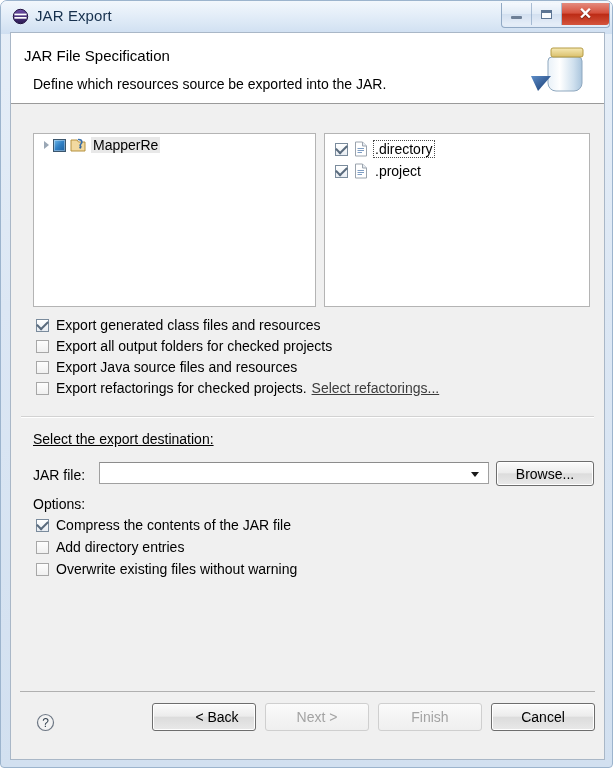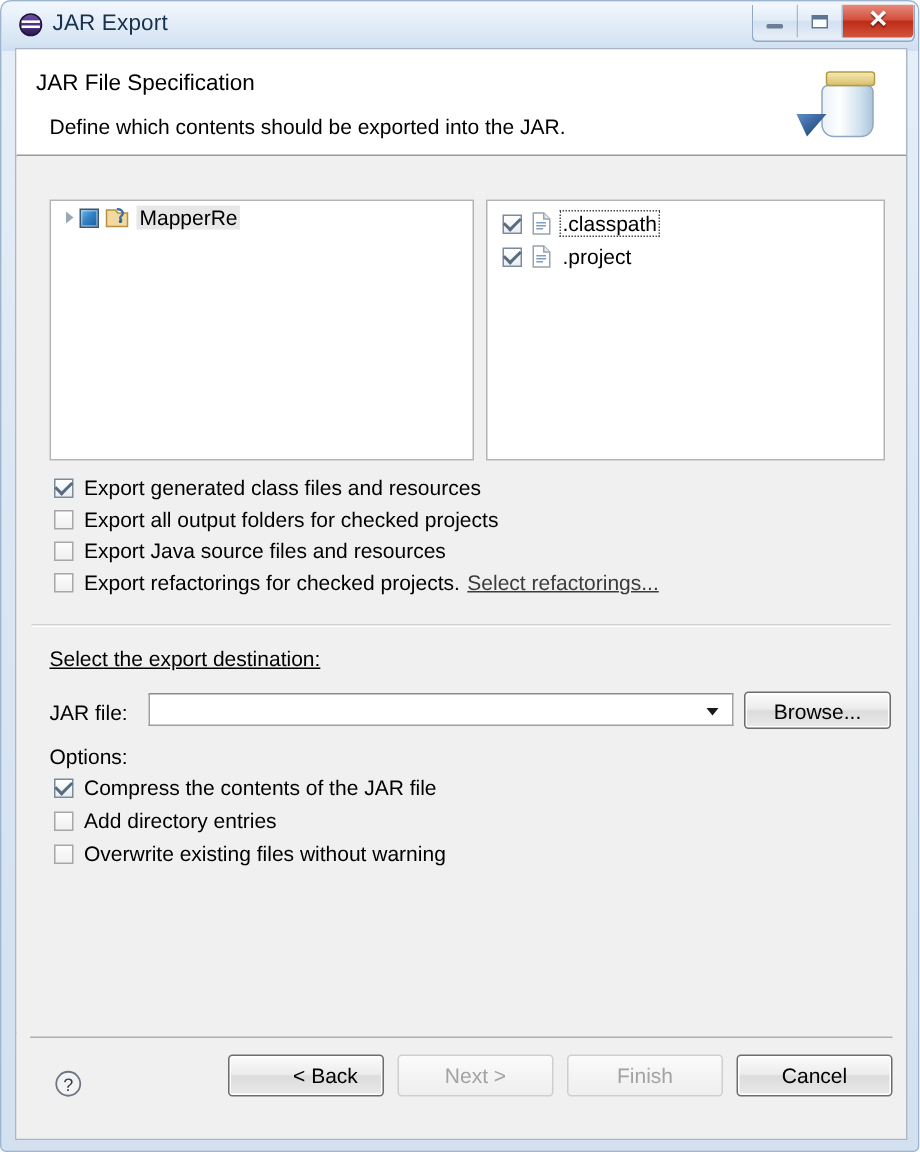--- a/index.html
+++ b/index.html
@@ -309,21 +309,21 @@
       <div class="winbtn close">
         <span class="glyph-x">✕</span>
       </div>
     </div>
   </div>
 
   <div class="client">
 
     <div class="banner">
       <div class="banner-title">JAR File Specification</div>
-      <div class="banner-sub">Define which contents should be exported into the JAR.</div>
+      <div class="banner-sub">Define which resources source be exported into the JAR.</div>
       <span class="banner-icon">
         <svg width="62" height="58" viewBox="0 0 62 58">
           <defs>
             <linearGradient id="jarbody" x1="0" y1="0" x2="1" y2="0">
               <stop offset="0" stop-color="#e9f1f8"></stop>
               <stop offset="0.35" stop-color="#ffffff"></stop>
               <stop offset="0.75" stop-color="#cfe0ee"></stop>
               <stop offset="1" stop-color="#a9c4dc"></stop>
             </linearGradient>
             <linearGradient id="jarlid" x1="0" y1="0" x2="0" y2="1">
@@ -373,21 +373,21 @@
             <svg width="14" height="16" viewBox="0 0 14 16">
               <path d="M1.5 1 h7 l4 4 v10 h-11 z" fill="#ffffff" stroke="#9aa3ad" stroke-width="1"></path>
               <path d="M8.5 1 v4 h4" fill="#e6ecf2" stroke="#9aa3ad" stroke-width="1"></path>
               <g stroke="#7f9ec4" stroke-width="1">
                 <line x1="3.5" y1="7.5" x2="10" y2="7.5"></line>
                 <line x1="3.5" y1="9.5" x2="10" y2="9.5"></line>
                 <line x1="3.5" y1="11.5" x2="8" y2="11.5"></line>
               </g>
             </svg>
           </span>
-          <span class="node-label focusdots">.classpath</span>
+          <span class="node-label focusdots">.directory</span>
         </div>
 
         <div class="tree-row" style="padding-left:10px;">
           <span class="cb">
             <span class="tick"></span>
           </span>
           <span class="file-icon">
             <svg width="14" height="16" viewBox="0 0 14 16">
               <path d="M1.5 1 h7 l4 4 v10 h-11 z" fill="#ffffff" stroke="#9aa3ad" stroke-width="1"></path>
               <path d="M8.5 1 v4 h4" fill="#e6ecf2" stroke="#9aa3ad" stroke-width="1"></path>

